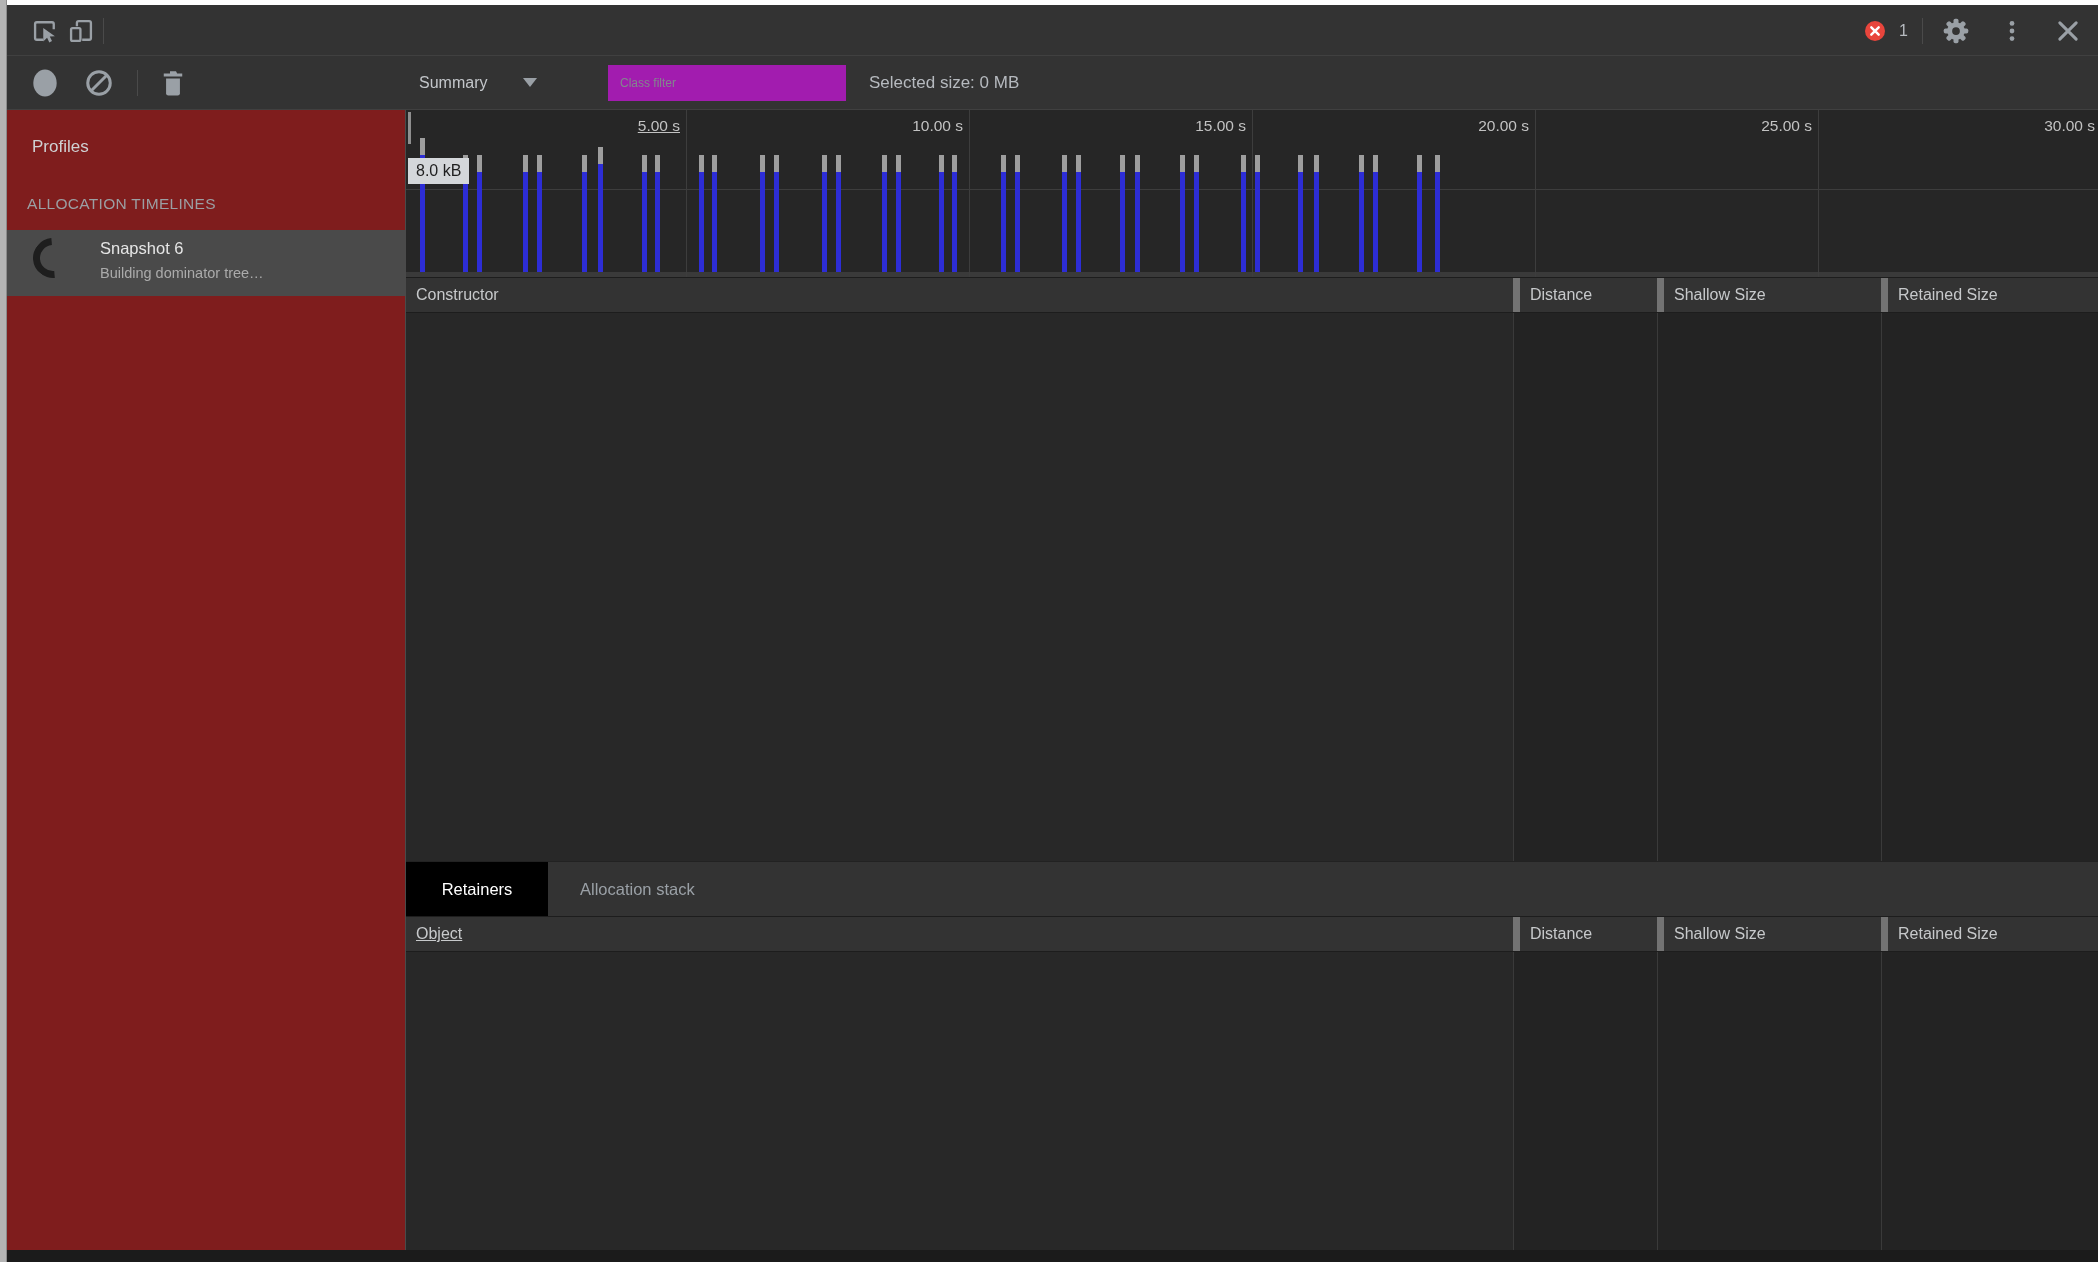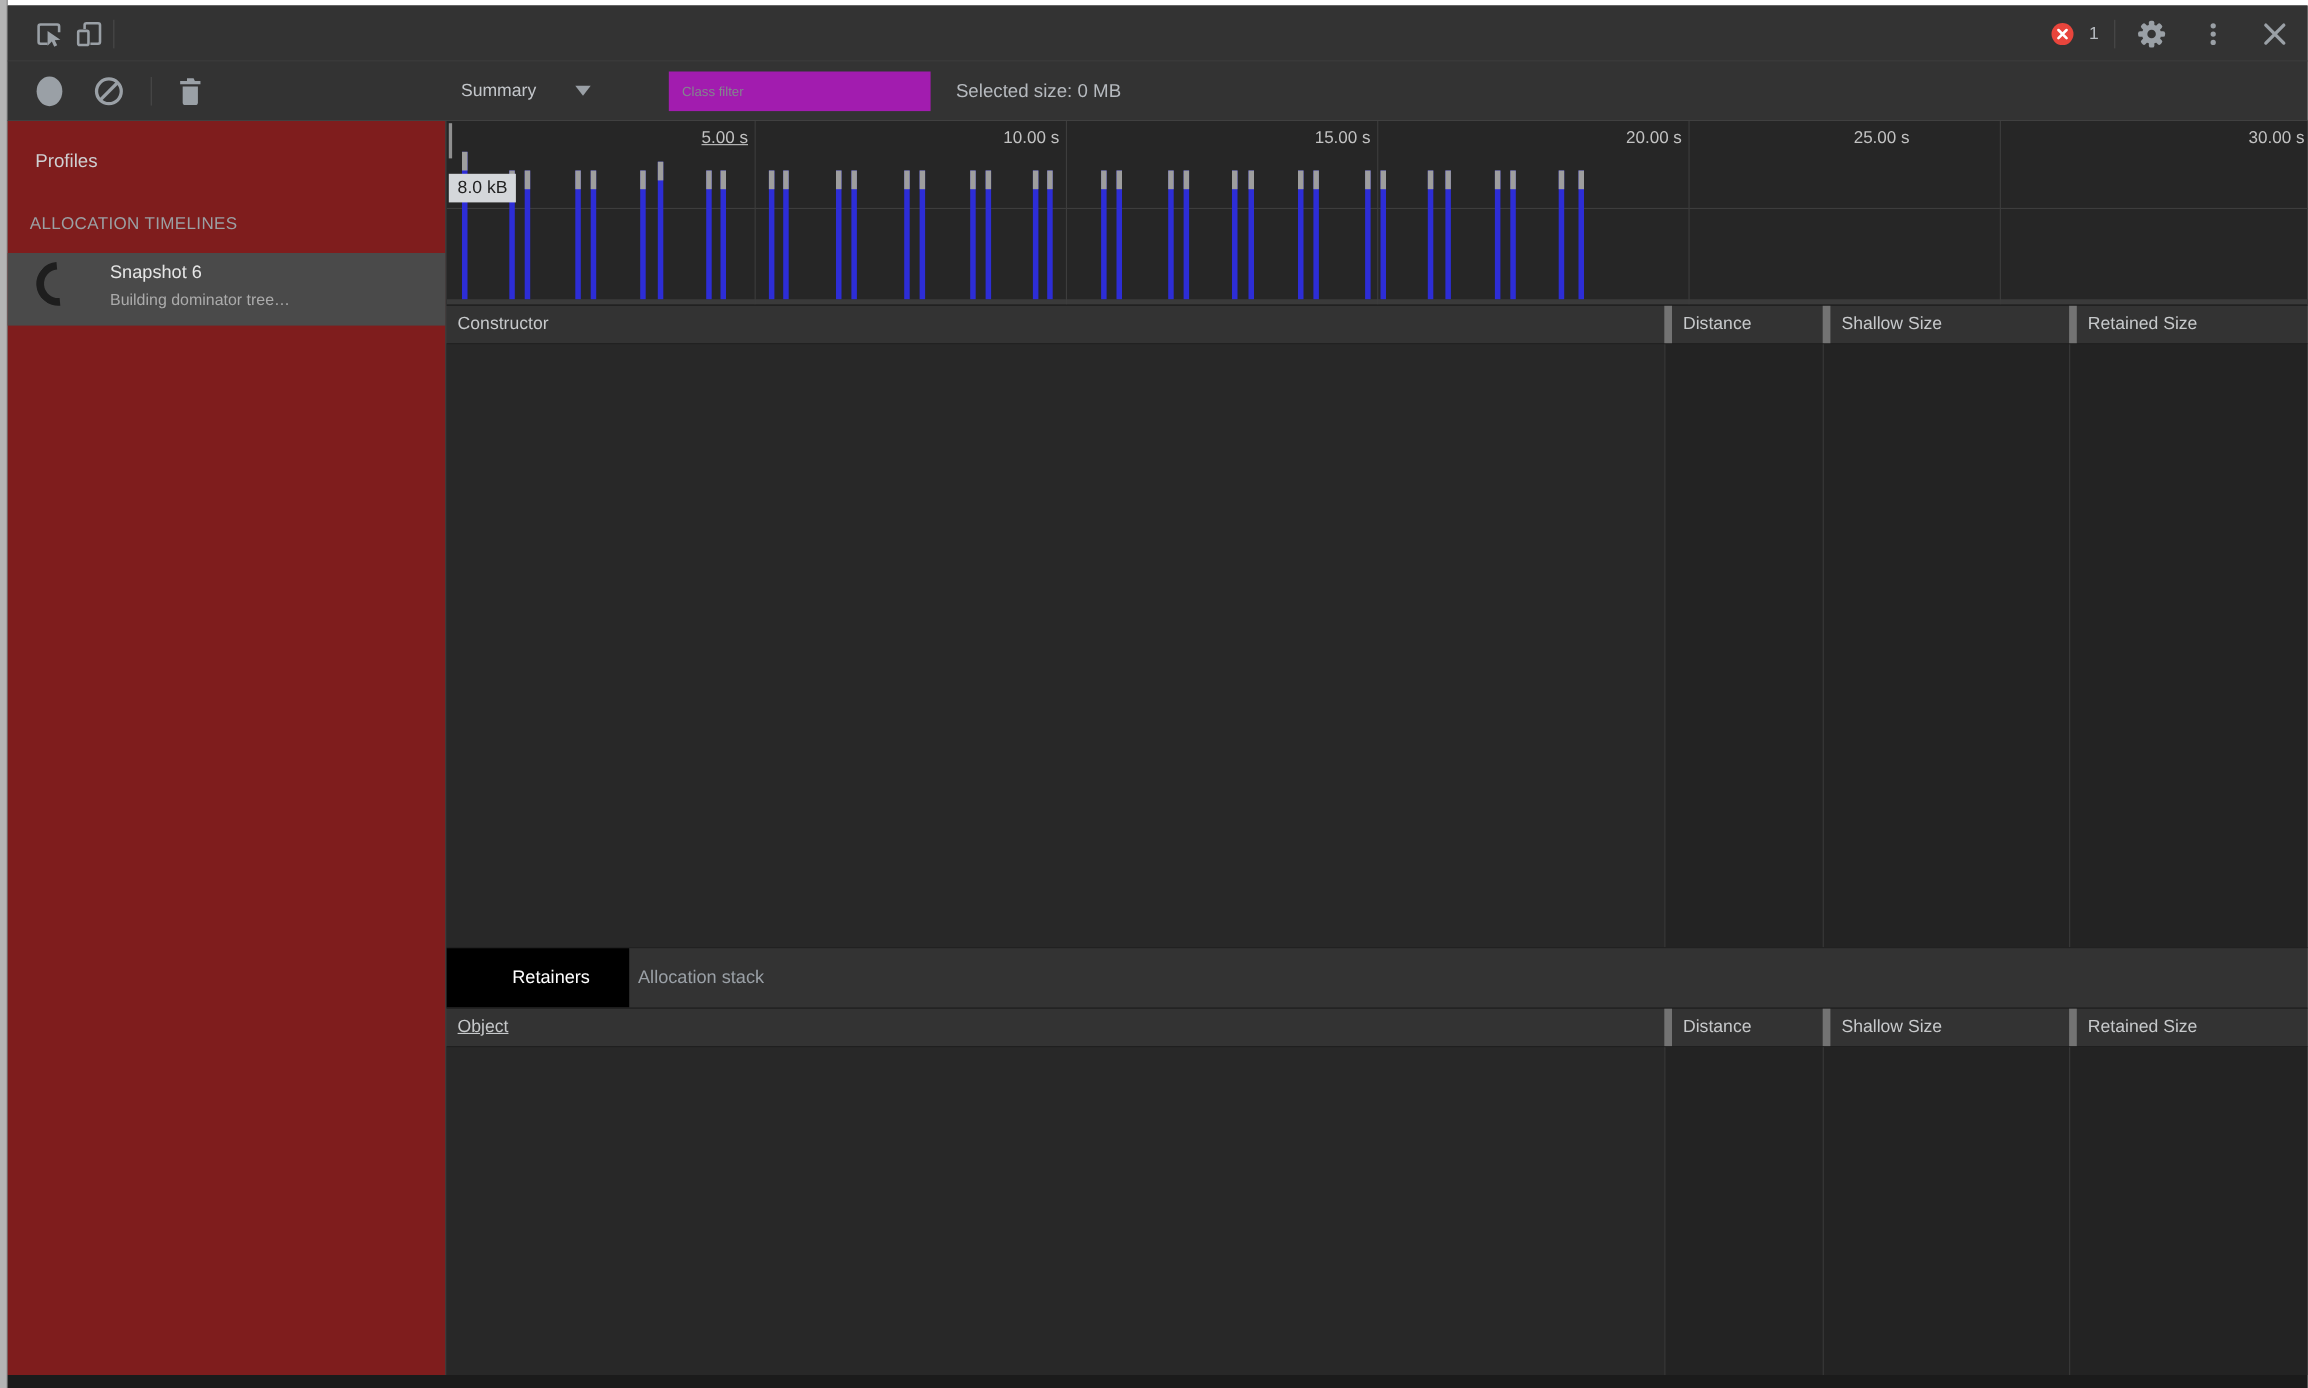--- a/index.html
+++ b/index.html
@@ -72,21 +72,21 @@
   .grid-header{left:0;width:1692px;height:36px;background:#333333;border-top:1px solid #1d1d1d;border-bottom:1px solid #1d1d1d;box-sizing:border-box;}
   .hcell{position:absolute;top:0;height:34px;display:flex;align-items:center;padding-left:10px;box-sizing:border-box;
          font-size:16px;color:#c7c9cb;white-space:nowrap;}
   .hsep{border-left:7px solid #737373;}
   .grid-body{left:0;width:1692px;background:#232323;}
   .colbg{position:absolute;left:0;top:0;bottom:0;width:1107px;background:#282828;}
   .vsep{position:absolute;top:0;bottom:0;width:1px;background:#3a3a3a;}
   #constructor-header{top:167px;}
   #constructor-body{top:203px;height:549px;border-bottom:1px solid #222222;box-sizing:border-box;}
   #subtabs{left:0;top:752px;width:1692px;height:54px;background:#333333;}
-  .subtab{position:absolute;top:0;height:54px;display:flex;align-items:center;font-size:16.5px;padding-left:24px;}
+  .subtab{position:absolute;top:0;height:54px;display:flex;align-items:center;font-size:16.5px;}
   #tab-retainers{left:0;width:142px;justify-content:center;background:#000000;color:#ffffff;}
   #tab-alloc-stack{left:160px;padding:0 14px;color:#9aa0a6;}
   #object-header{top:806px;}
   #object-body{top:842px;height:298px;}
 
   #bottom-strip{left:7px;top:1250px;width:2091px;height:12px;background:#1b1b1b;}
 
   svg{display:block;}
 </style>
 </head>
@@ -211,21 +211,21 @@
       <div class="abs" id="timeline-strip"></div>
     <div class="gridline" style="left: 280px;"></div>
         <div class="ruler-label" style="left: 188px; text-decoration: underline;">5.00 s</div>
         <div class="gridline" style="left: 563px;"></div>
         <div class="ruler-label" style="left: 471px;">10.00 s</div>
         <div class="gridline" style="left: 846px;"></div>
         <div class="ruler-label" style="left: 754px;">15.00 s</div>
         <div class="gridline" style="left: 1129px;"></div>
         <div class="ruler-label" style="left: 1037px;">20.00 s</div>
         <div class="gridline" style="left: 1412px;"></div>
-        <div class="ruler-label" style="left: 1244px;">25.00 s</div>
+        <div class="ruler-label" style="left: 1320px;">25.00 s</div>
         <div class="ruler-label" style="left: 1603px;">30.00 s</div>
         <div class="alloc-bar" style="left: 14px; height: 134px; background: rgb(45, 45, 214); border-top-color: rgb(158, 158, 158);"></div>
         <div class="alloc-bar" style="left: 57px; height: 117px; background: rgb(45, 45, 214); border-top-color: rgb(158, 158, 158);"></div>
         <div class="alloc-bar" style="left: 71px; height: 117px; background: rgb(45, 45, 214); border-top-color: rgb(158, 158, 158);"></div>
         <div class="alloc-bar" style="left: 117px; height: 117px; background: rgb(45, 45, 214); border-top-color: rgb(158, 158, 158);"></div>
         <div class="alloc-bar" style="left: 131px; height: 117px; background: rgb(45, 45, 214); border-top-color: rgb(158, 158, 158);"></div>
         <div class="alloc-bar" style="left: 176px; height: 117px; background: rgb(45, 45, 214); border-top-color: rgb(158, 158, 158);"></div>
         <div class="alloc-bar" style="left: 192px; height: 125px; background: rgb(45, 45, 214); border-top-color: rgb(158, 158, 158);"></div>
         <div class="alloc-bar" style="left: 236px; height: 117px; background: rgb(45, 45, 214); border-top-color: rgb(158, 158, 158);"></div>
         <div class="alloc-bar" style="left: 249px; height: 117px; background: rgb(45, 45, 214); border-top-color: rgb(158, 158, 158);"></div>

